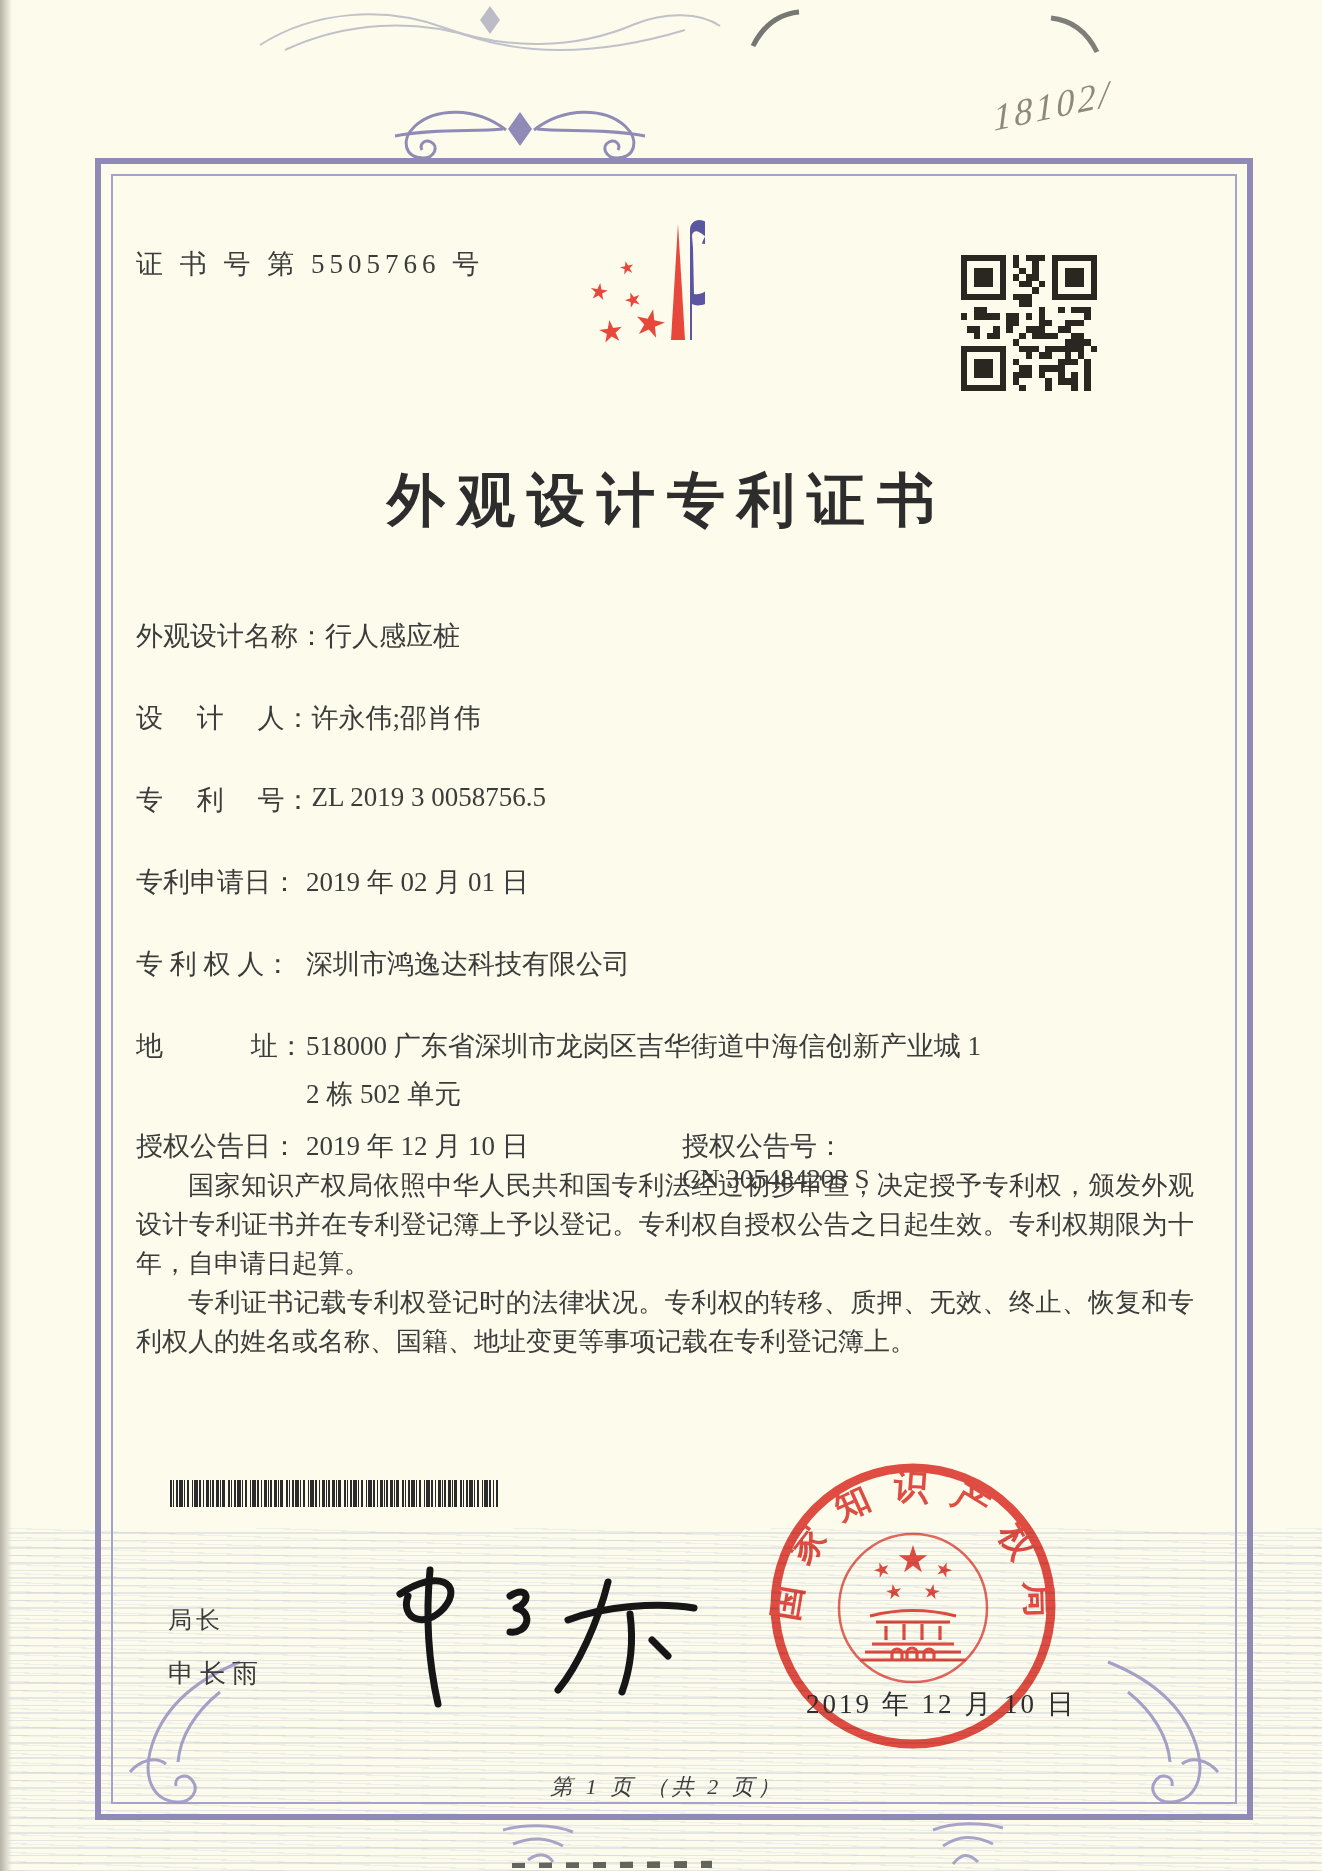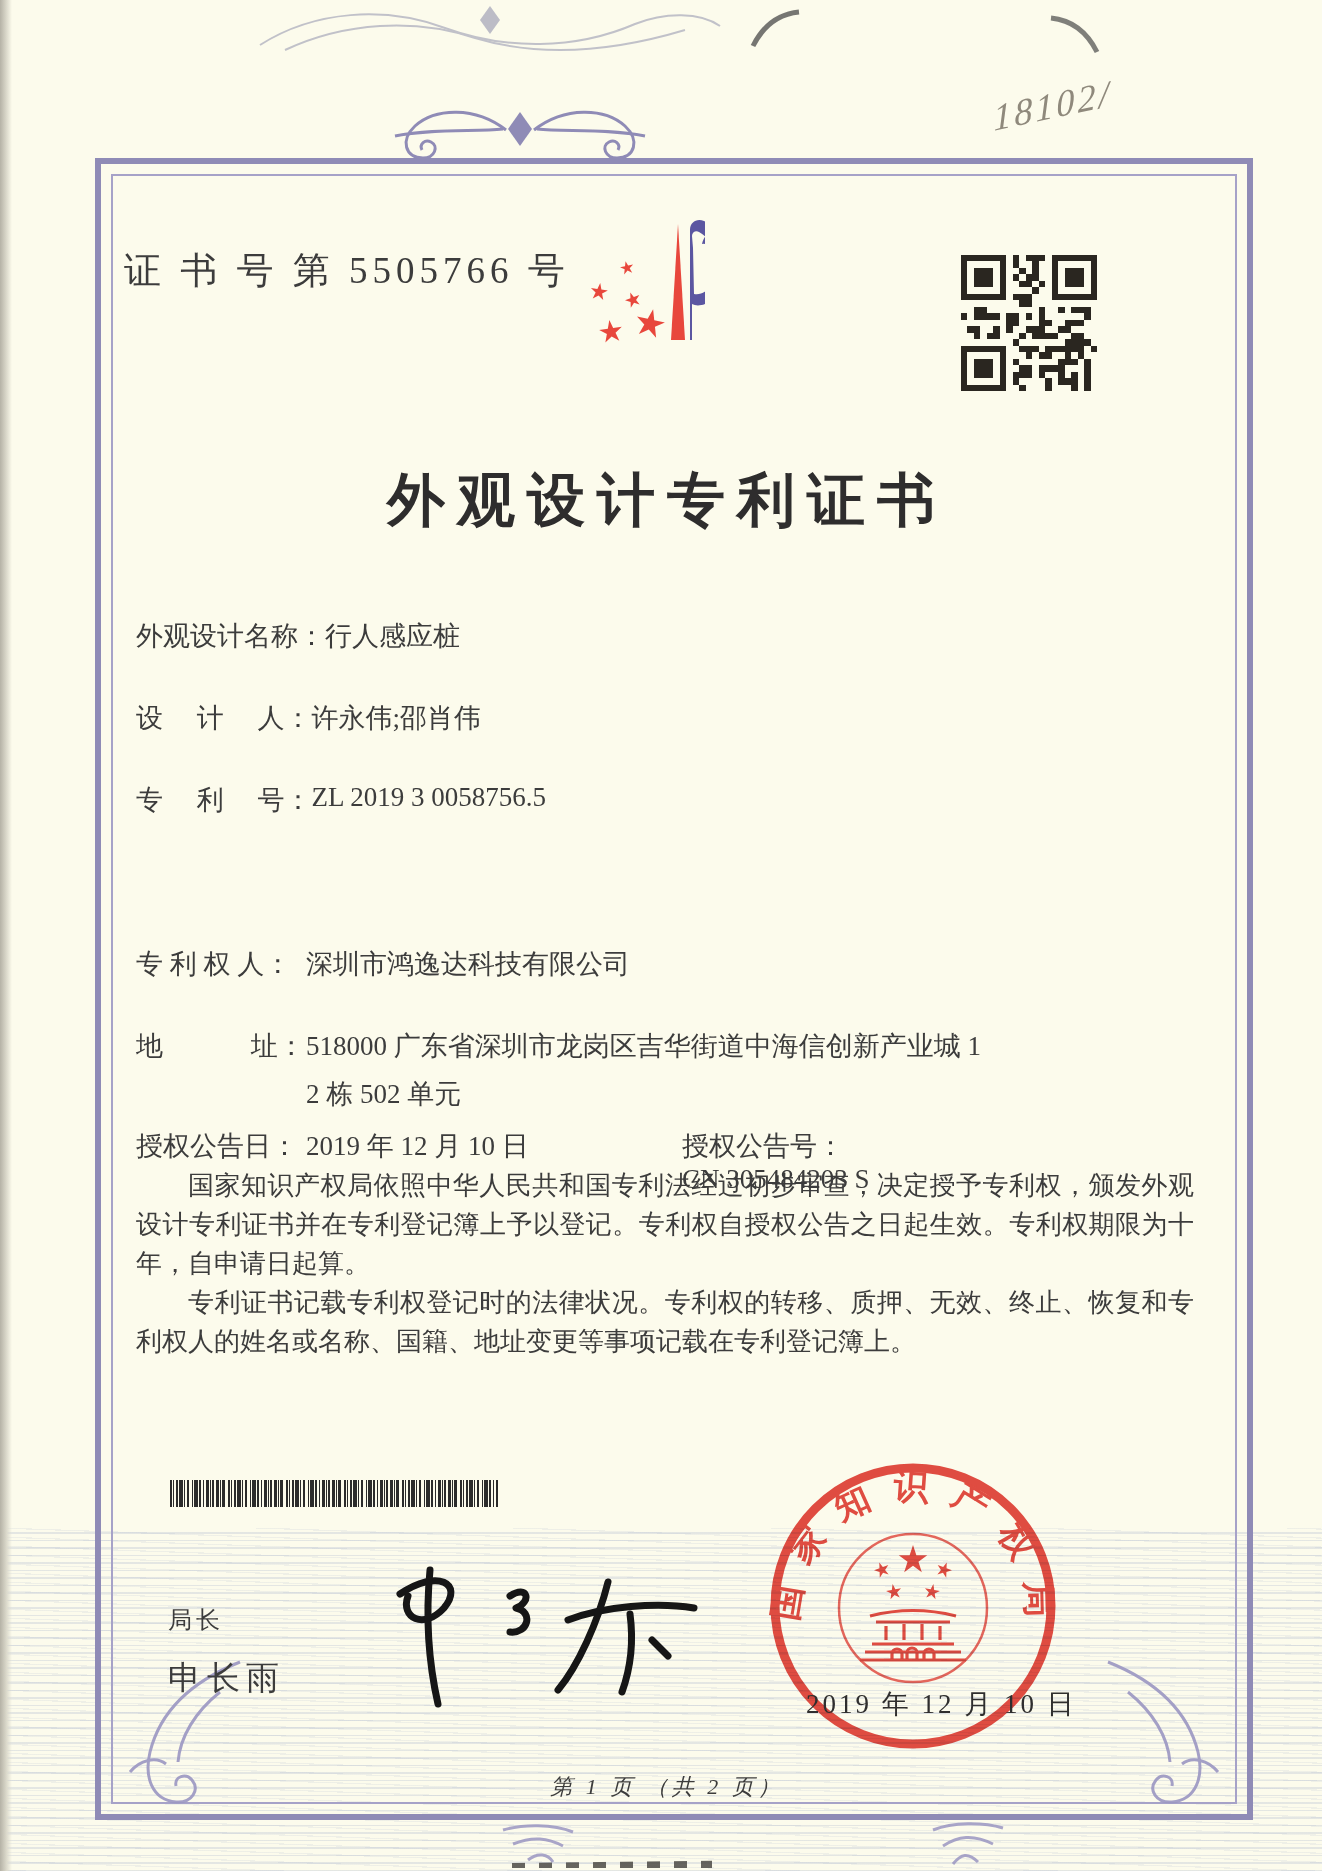--- a/index.html
+++ b/index.html
@@ -13,38 +13,38 @@
     background:linear-gradient(90deg,#b5b2a6,#dcdacc 55%,rgba(220,218,204,0)); }
   .guilloche { position:absolute; left:6px; top:1528px; width:1316px; height:343px;
     background:
       repeating-linear-gradient(0deg, rgba(141,156,194,.22) 0 1.4px, rgba(141,156,194,0) 1.4px 7.5px),
       repeating-linear-gradient(2deg, rgba(141,156,194,.12) 0 1.2px, rgba(141,156,194,0) 1.2px 9px);
   }
   .frame-outer { position:absolute; left:95px; top:158px; width:1158px; height:1662px;
     border:6px solid #8f8bb6; }
   .frame-inner { position:absolute; left:10px; top:10px; right:10px; bottom:10px;
     border:2px solid #a6a2c8; }
-  .cert-no { position:absolute; left:124px; top:246px; font-size:37px; letter-spacing:5px; }
+  .cert-no { position:absolute; left:136px; top:246px; font-size:27px; letter-spacing:5px; }
   .hand-note { position:absolute; left:992px; top:84px; font-size:37px; color:#8f897c;
     font-style:italic; transform:rotate(-12deg) skewX(-10deg); letter-spacing:3px; }
   .doc-title { position:absolute; left:0; top:462px; width:100%; text-align:center;
     font-size:58px; font-weight:bold; letter-spacing:12px; text-indent:12px; color:#2e2d2d; }
   .logo-wrap { position:absolute; left:553px; top:208px; width:152px; height:142px; }
   .qr-wrap { position:absolute; left:961px; top:255px; width:136px; height:136px; }
   .frow { position:absolute; left:136px; display:flex; align-items:flex-start; font-size:27px; white-space:nowrap; }
   .flabel { display:inline-block; min-width:170px; }
   .fvalue { display:inline-block; }
   .addr-lines div { line-height:48px; }
   .grant2 { position:absolute; left:546px; top:0; display:flex; white-space:nowrap;flex-direction:column; }
   .bodytext { position:absolute; left:136px; top:1166px; width:1058px;
     font-size:26px; line-height:39px; text-align:justify; }
   .bodytext p { text-indent:2em; margin:0; }
   .barcode-wrap { position:absolute; left:170px; top:1480px; width:332px; height:27px; }
   .commissioner-title { position:absolute; left:168px; top:1604px; font-size:24px; letter-spacing:4px; }
-  .commissioner-name { position:absolute; left:168px; top:1656px; font-size:33px; letter-spacing:6px;font-family:Liberation Serif, serif; }
+  .commissioner-name { position:absolute; left:168px; top:1656px; font-size:26px; letter-spacing:6px;font-family:Liberation Serif, serif; }
   .sig-wrap { position:absolute; left:372px; top:1556px; width:330px; height:155px; }
   .seal-wrap { position:absolute; left:766px; top:1456px; width:294px; height:294px; mix-blend-mode:multiply; }
   .seal-date { position:absolute; left:806px; top:1686px; font-size:27px; letter-spacing:3px; color:#2f2e2e; z-index:6; }
   .page-footer { position:absolute; left:6px; top:1772px; width:100%; text-align:center;
     font-size:22px; letter-spacing:4px;font-style:italic; }
   .clipped-tops { position:absolute; left:512px; top:1857px; width:200px; height:11px;
     overflow:hidden; opacity:.85;
     background:repeating-linear-gradient(90deg,#4c4a45 0 13px, rgba(0,0,0,0) 13px 27px);
     clip-path:polygon(0 55%,100% 35%,100% 100%,0 100%); }
   .orn { position:absolute; }
@@ -272,20 +272,24 @@
     <span class="fvalue">行人感应桩</span>
   </div>
   <div class="frow" style="top:700px">
     <span class="flabel">设　 计　 人：</span>
     <span class="fvalue">许永伟;邵肖伟</span>
   </div>
   <div class="frow" style="top:782px">
     <span class="flabel">专　 利　 号：</span>
     <span class="fvalue">ZL 2019 3 0058756.5</span>
   </div>
+  <div class="frow" style="top:864px">
+    <span class="flabel">专利申请日：</span>
+    <span class="fvalue">2019 年 02 月 01 日</span>
+  </div>
   <div class="frow" style="top:946px">
     <span class="flabel">专 利 权 人：</span>
     <span class="fvalue">深圳市鸿逸达科技有限公司</span>
   </div>
   <div class="frow" style="top:1022px">
     <span class="flabel" style="line-height:48px">地　　　 址：</span>
     <span class="fvalue addr-lines">
       <div>518000 广东省深圳市龙岗区吉华街道中海信创新产业城 1</div>
       <div>2 栋 502 单元</div>
     </span>

